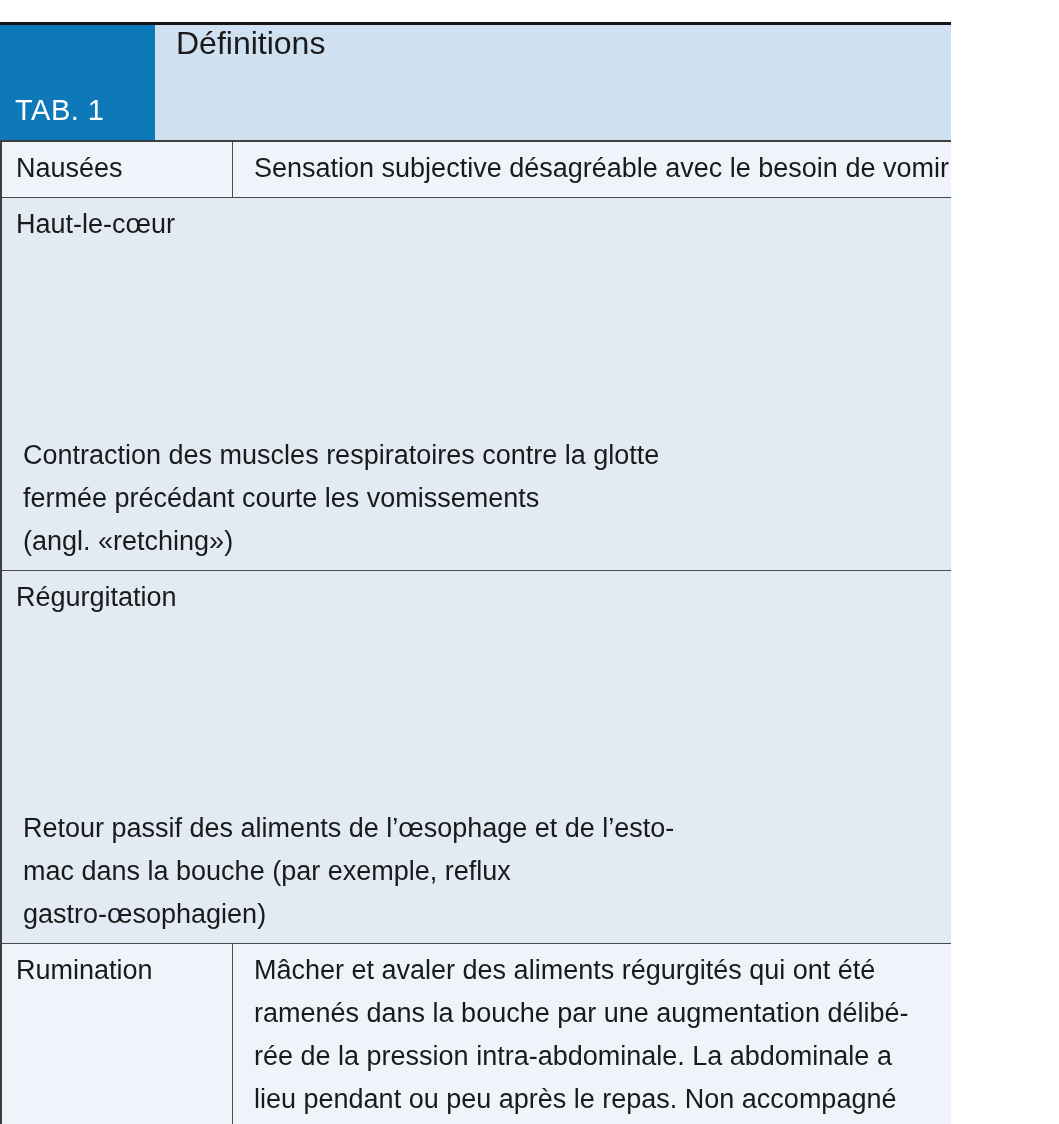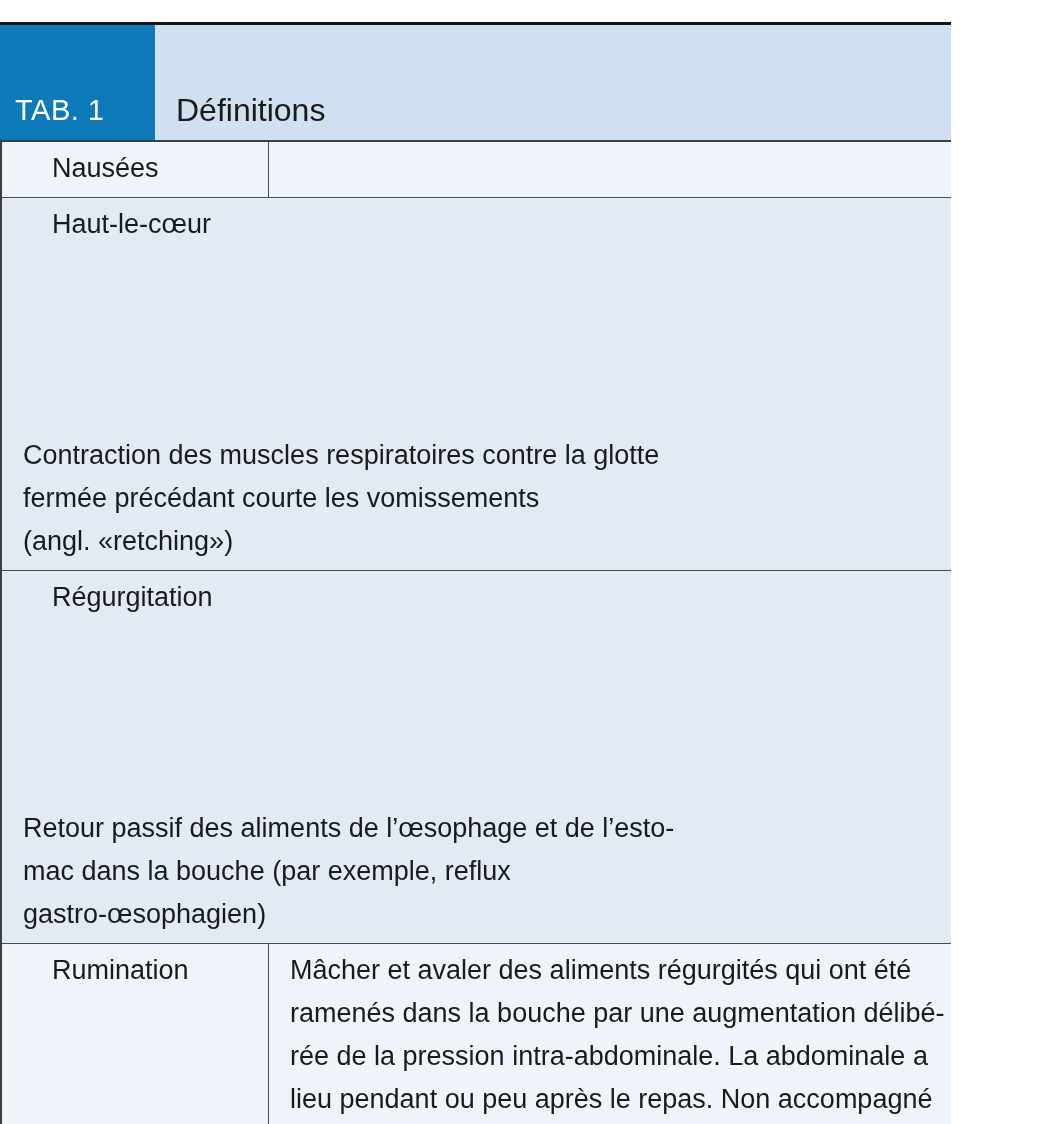--- a/index.html
+++ b/index.html
@@ -22,37 +22,37 @@
     background: var(--accent_blue, #0e79b8);
     color: #ffffff;
     display: flex; align-items: flex-end;
     padding: 0 0 13px 15px;
     box-sizing: border-box;
     font-size: 29px; letter-spacing: 0.5px;
   }
   .title-box {
     flex: 1;
     background: var(--header_light_blue, #cfe0f0);
-    display: flex; align-items: flex-end;
+    display: flex; 
     padding: 0 0 11px 21px;
     box-sizing: border-box;
     font-size: 32px;
   }
 
   .rows { border: 2px solid var(--border_dark, #3e3e3e); }
   .row { display: flex; background: var(--row_light, #eff4fb); }
   .row.shaded { background: var(--row_shaded, #e2eaf4); flex-direction: column; }
   .row + .row { border-top: 1.5px solid #4a4a4a; }
 
   .term-cell {
     flex: 0 0 231px;
     box-sizing: border-box;
     border-right: 1.5px solid #4a4a4a;
     padding: 5px 8px 7px 14px;
-    font-size: 27px; line-height: 43px; margin-left: 36px;
+    font-size: 27px; line-height: 43px;
   }
   .def-cell {
     flex: 1;
     box-sizing: border-box;
     padding: 5px 12px 7px 21px;
     font-size: 27px; line-height: 43px;
     white-space: pre-line;
   }
 </style>
 </head>
@@ -69,20 +69,21 @@
       </div>
       <div class="title-box">
         <span>Définitions</span>
       </div>
     </div>
 
     <div class="rows">
 
       <div class="row">
         <div class="term-cell">Nausées</div>
+        <div class="def-cell">Sensation subjective désagréable avec le besoin de vomir</div>
       </div>
 
       <div class="row shaded">
         <div class="term-cell">Haut-le-cœur</div>
         <div class="def-cell">Contraction des muscles respiratoires contre la glotte
 fermée précédant courte les vomissements
 (angl. «retching»)</div>
       </div>
 
 

